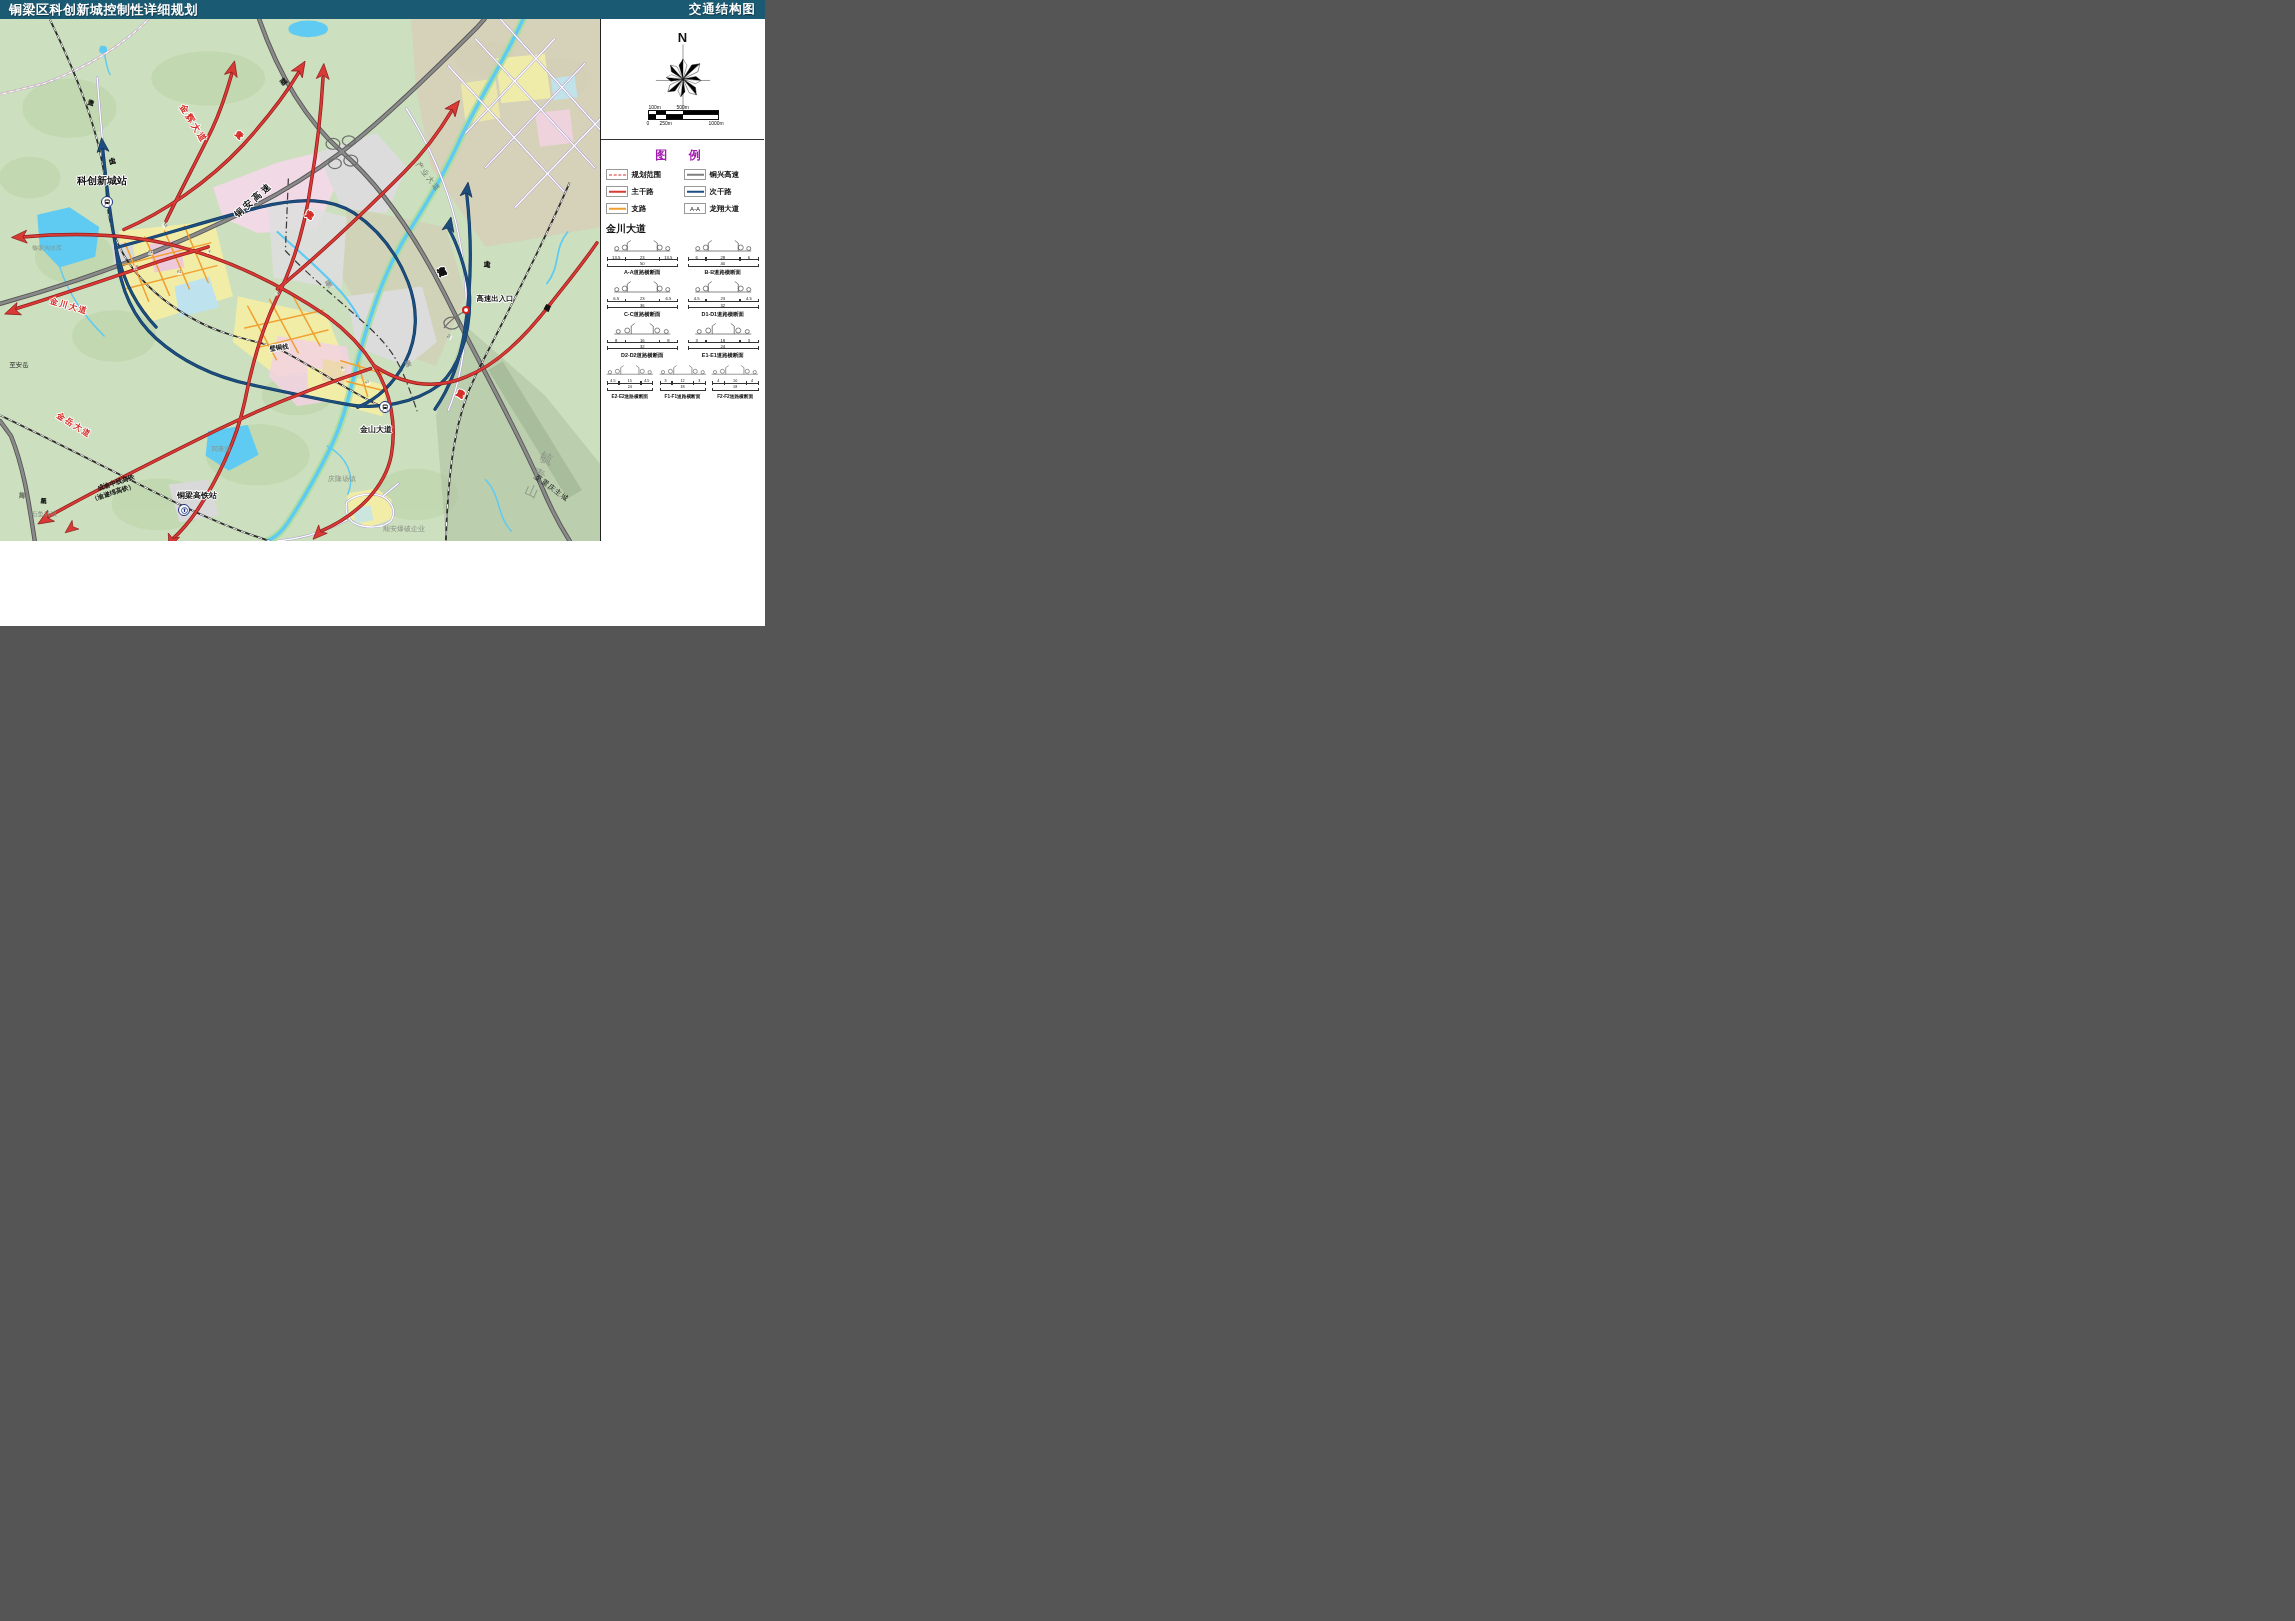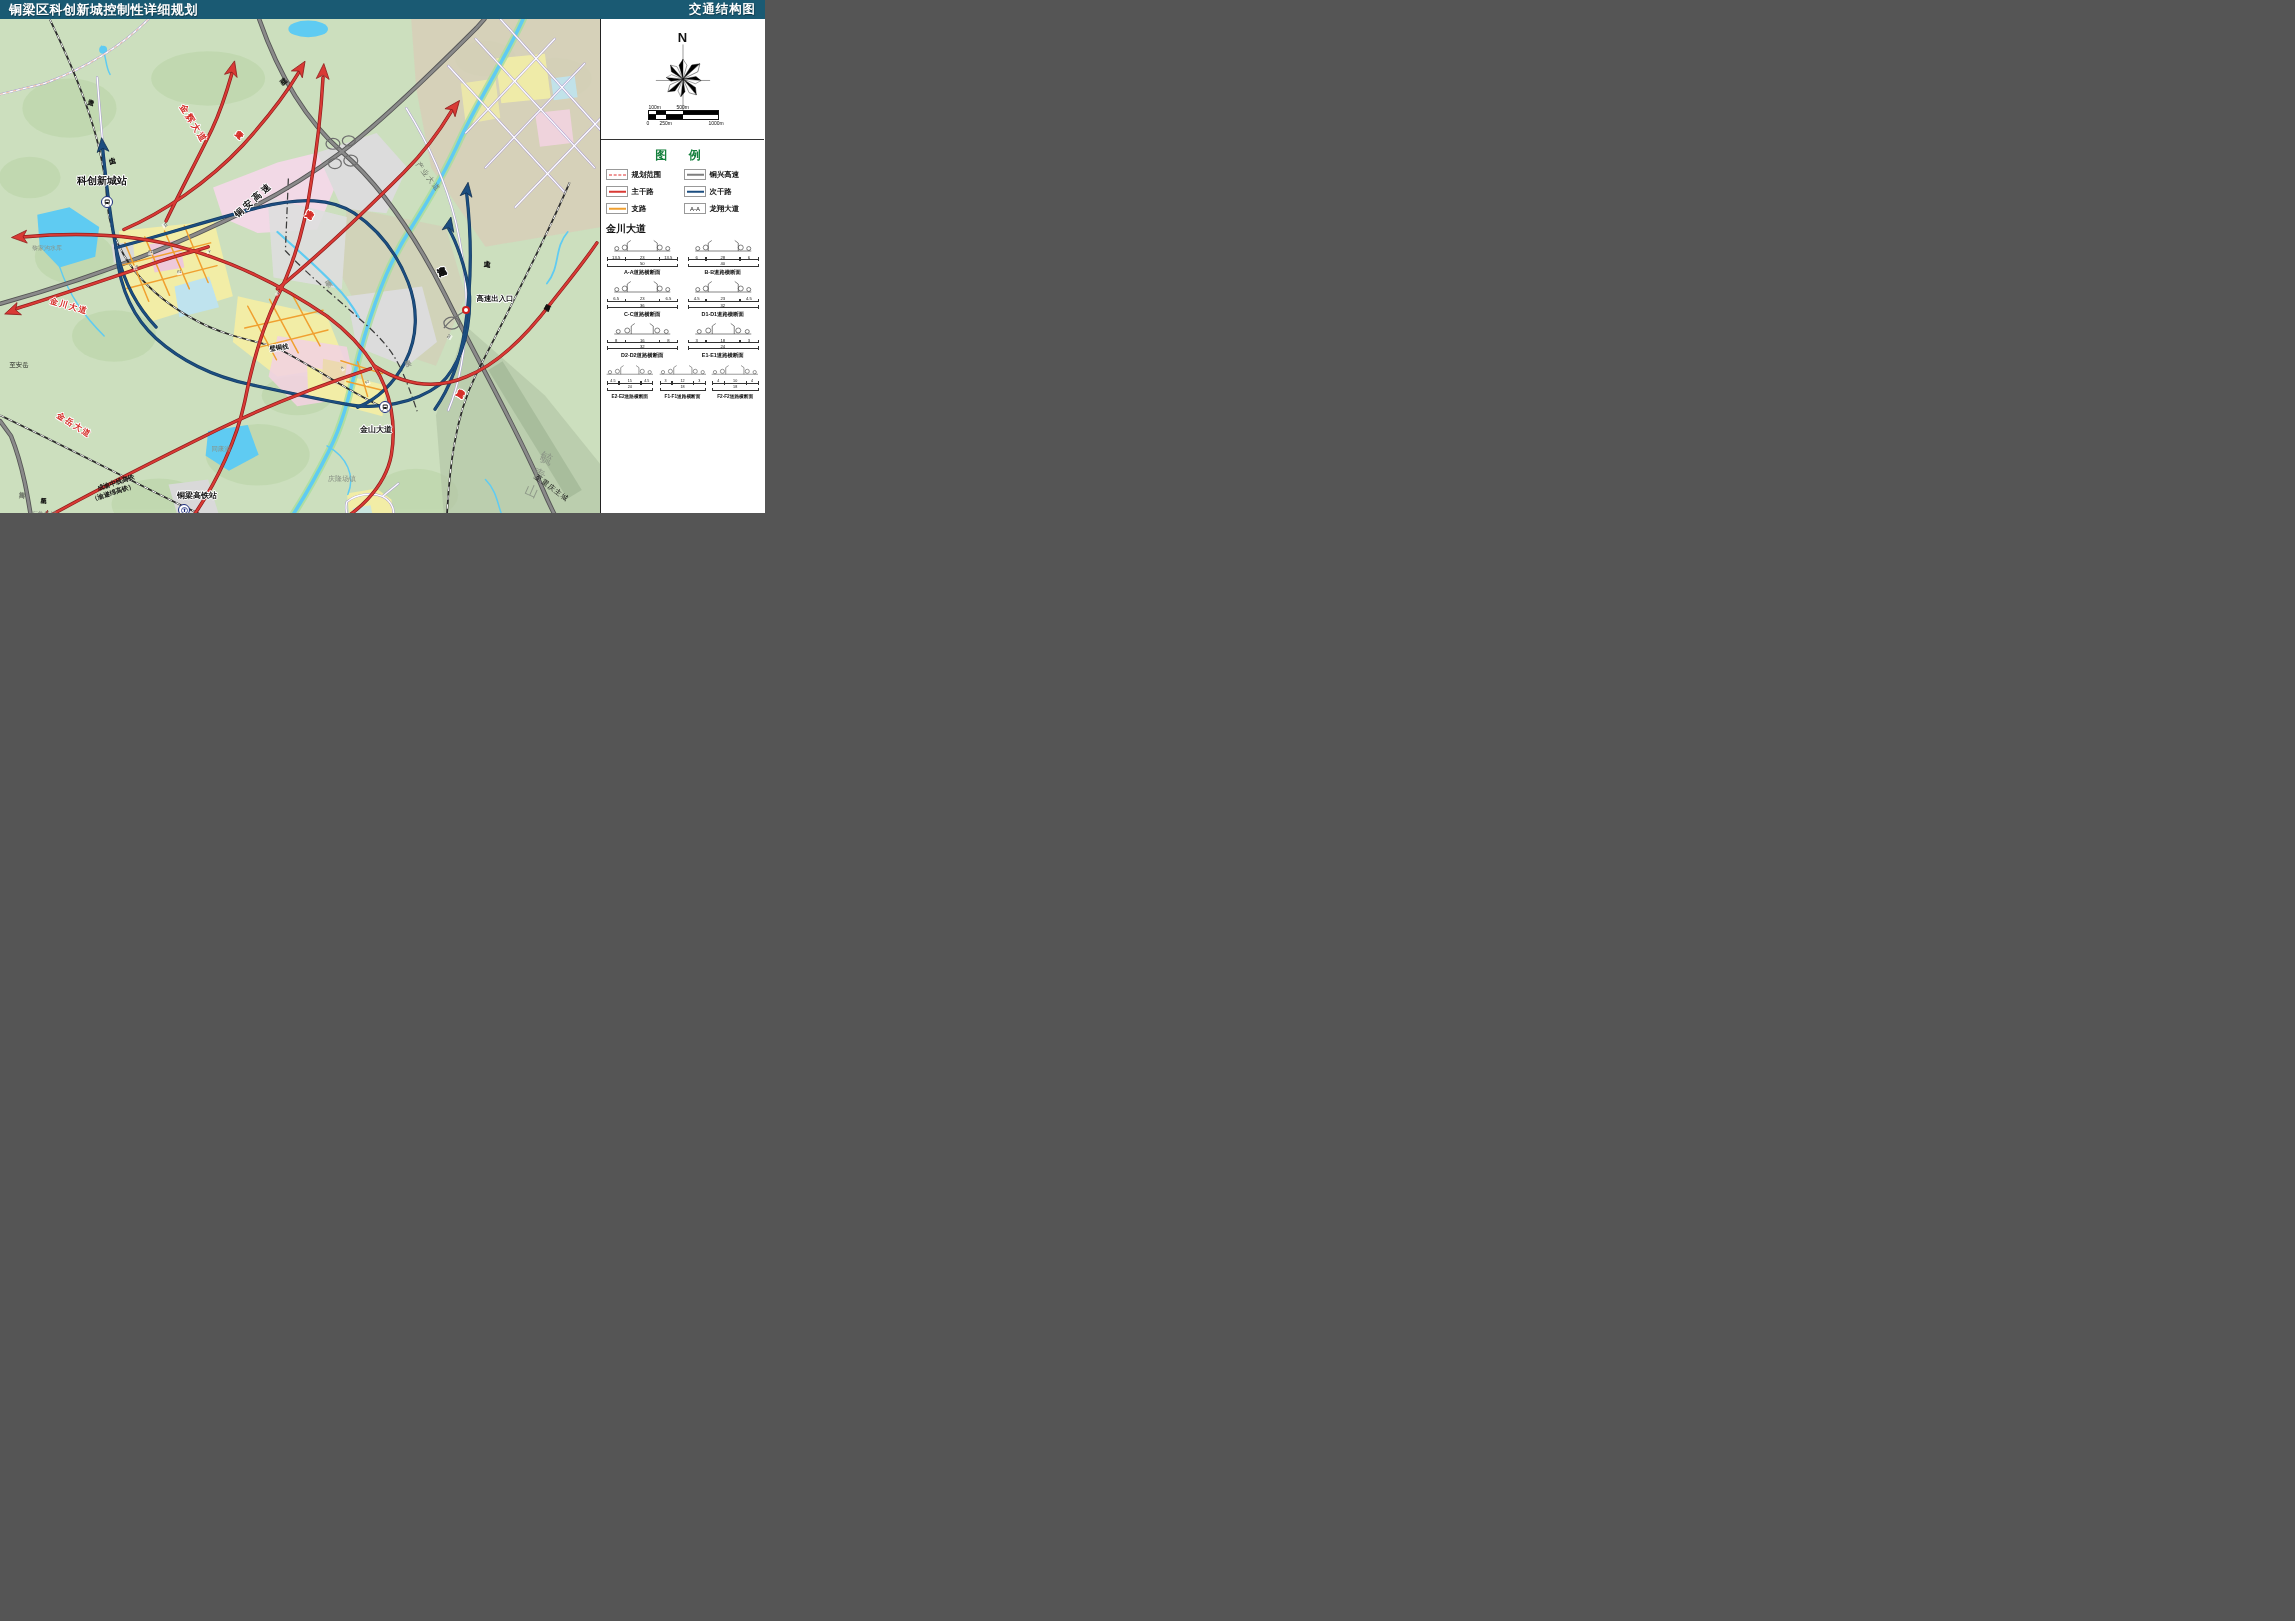--- a/index.html
+++ b/index.html
@@ -1,16 +1,16 @@
 <!DOCTYPE html>
 <html style="font-size:8px"><head>
 <meta charset="utf-8">
 <style>
   html,body{margin:0;padding:0;background:#555;}
-  .page{position:relative;width:765px;height:513px;background:#fff;overflow:hidden;
+  .page{position:relative;width:765px;height:626px;background:#fff;overflow:hidden;
         font-family:"Liberation Sans",sans-serif;}
   
   .hdr{position:absolute;left:0;top:0;width:100%;height:19px;background:#1a5a73;
        display:flex;align-items:center;justify-content:space-between;box-sizing:border-box;padding:0 9px;}
   .hdr .t1{color:#fff;font-size:13px;font-weight:bold;letter-spacing:0.5px;text-shadow:0.5px 0.5px 1px rgba(0,0,0,.4);}
   .hdr .t2{color:#fff;font-size:12.4px;font-weight:bold;letter-spacing:1px;text-shadow:0.5px 0.5px 1px rgba(0,0,0,.4);}
   
   .content{position:absolute;top:19px;left:0;width:765px;height:522px;display:flex;}
   .map{position:relative;width:601px;height:522px;background:#ccdfbe;overflow:hidden;border-right:1px solid #222;box-sizing:border-box;}
   .map svg.base{position:absolute;left:0;top:0;}
@@ -30,21 +30,21 @@
   .exitmark{position:absolute;width:8px;height:8px;border-radius:50%;background:#fff;border:2px solid #cf2020;box-sizing:border-box;}
   
   .compassbox{height:118px;position:relative;border-bottom:1px solid #333;margin:0 -4px;padding:0 4px;}
   .nlet{position:absolute;left:50%;top:9px;transform:translateX(-50%);font-size:13px;font-weight:bold;color:#111;}
   .compass{position:absolute;left:50%;top:58px;transform:translate(-50%,-50%);}
   .scalebar{position:absolute;left:50%;bottom:13px;transform:translateX(-50%);width:74px;height:22px;}
   .sb-row{position:absolute;left:2.5px;width:69px;height:3.5px;display:flex;border:0.5px solid #111;box-sizing:content-box;}
   .sb-seg{height:100%;}
   .sb-lab{position:absolute;font-size:5px;color:#111;}
   
-  .legend-title{text-align:center;font-size:12px;font-weight:bold;color:#15803d;letter-spacing:9px;margin:7px 0 5px 0;}
+  .legend-title{text-align:center;font-size:12px;font-weight:bold;color:#a21caf;letter-spacing:9px;margin:7px 0 5px 0;}
   .legend-grid{display:grid;grid-template-columns:1fr 1fr;gap:6px 3px;padding:0 1px;}
   .lg-item{display:flex;align-items:center;gap:3.5px;}
   .lg-swatch{width:22px;height:11px;border:0.5px solid #999;background:#fff;position:relative;flex:none;box-sizing:border-box;}
   .lg-swatch i{position:absolute;left:1.5px;right:1.5px;top:50%;transform:translateY(-50%);display:block;}
   .sw-bound i{border-top:1.5px dashed #e03030;}
   .sw-art i{height:2.5px;background:#d93a35;}
   .sw-branch i{height:2.5px;background:#f0a030;}
   .sw-exp i{height:2.5px;background:#7f7f7f;}
   .sw-sec i{height:2.5px;background:#1c4e80;}
   .sw-box{display:flex;align-items:center;justify-content:center;font-size:6px;color:#111;}

